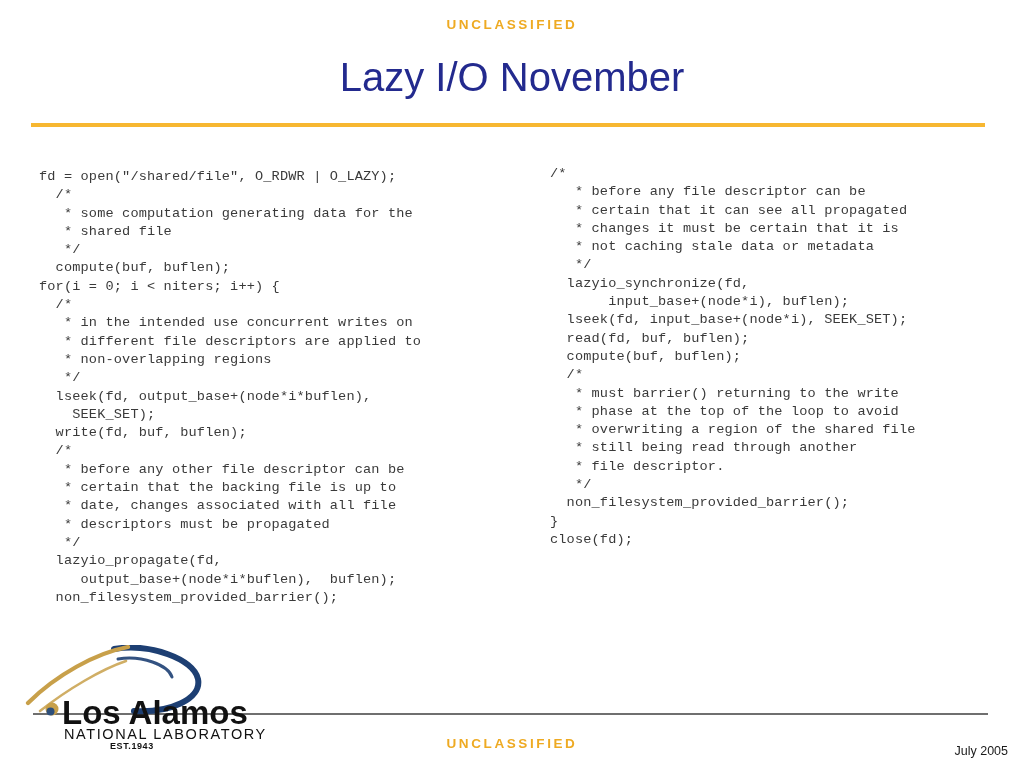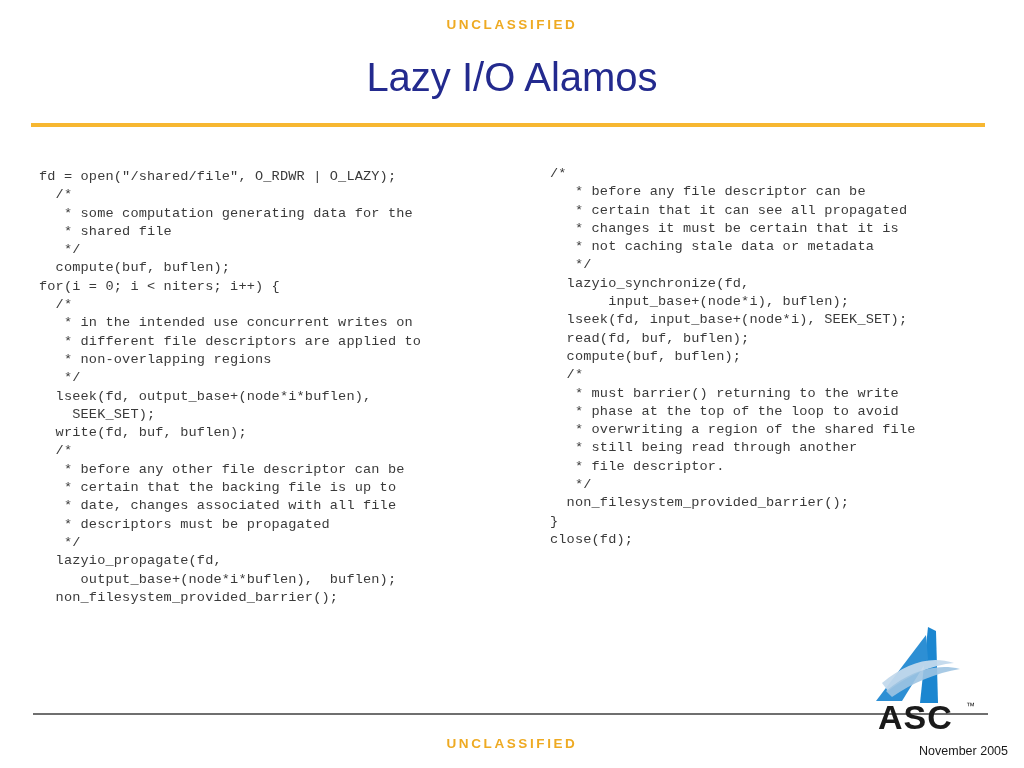--- a/index.html
+++ b/index.html
@@ -129,43 +129,47 @@
     text-align: right;
   }
 </style>
 </head>
 <body>
 
 <div id="slide">
 
   <div class="classif-top">UNCLASSIFIED</div>
 
-  <h1 class="slide-title">Lazy I/O Alamos</h1>
+  <h1 class="slide-title">Lazy I/O November</h1>
 
   <div class="title-rule"></div>
 
   <div class="code-col" id="code-left"><div class="code-line">fd = open("/shared/file", O_RDWR | O_LAZY);</div><div class="code-line">  /*</div><div class="code-line">   * some computation generating data for the</div><div class="code-line">   * shared file</div><div class="code-line">   */</div><div class="code-line">  compute(buf, buflen);</div><div class="code-line">for(i = 0; i &lt; niters; i++) {</div><div class="code-line">  /*</div><div class="code-line">   * in the intended use concurrent writes on</div><div class="code-line">   * different file descriptors are applied to</div><div class="code-line">   * non-overlapping regions</div><div class="code-line">   */</div><div class="code-line">  lseek(fd, output_base+(node*i*buflen),</div><div class="code-line">    SEEK_SET);</div><div class="code-line">  write(fd, buf, buflen);</div><div class="code-line">  /*</div><div class="code-line">   * before any other file descriptor can be</div><div class="code-line">   * certain that the backing file is up to</div><div class="code-line">   * date, changes associated with all file</div><div class="code-line">   * descriptors must be propagated</div><div class="code-line">   */</div><div class="code-line">  lazyio_propagate(fd,</div><div class="code-line">     output_base+(node*i*buflen),  buflen);</div><div class="code-line">  non_filesystem_provided_barrier();</div></div>
 
   <div class="code-col" id="code-right"><div class="code-line">/*</div><div class="code-line">   * before any file descriptor can be</div><div class="code-line">   * certain that it can see all propagated</div><div class="code-line">   * changes it must be certain that it is</div><div class="code-line">   * not caching stale data or metadata</div><div class="code-line">   */</div><div class="code-line">  lazyio_synchronize(fd,</div><div class="code-line">       input_base+(node*i), buflen);</div><div class="code-line">  lseek(fd, input_base+(node*i), SEEK_SET);</div><div class="code-line">  read(fd, buf, buflen);</div><div class="code-line">  compute(buf, buflen);</div><div class="code-line">  /*</div><div class="code-line">   * must barrier() returning to the write</div><div class="code-line">   * phase at the top of the loop to avoid</div><div class="code-line">   * overwriting a region of the shared file</div><div class="code-line">   * still being read through another</div><div class="code-line">   * file descriptor.</div><div class="code-line">   */</div><div class="code-line">  non_filesystem_provided_barrier();</div><div class="code-line">}</div><div class="code-line">close(fd);</div></div>
 
   <div class="bottom-rule"></div>
 
+  <div class="lanl-logo">
+    <svg width="250" height="105" viewBox="0 0 250 105" xmlns="http://www.w3.org/2000/svg">
 
-  <div class="asc-logo">
-    <svg width="125" height="108" viewBox="0 0 125 108" xmlns="http://www.w3.org/2000/svg">
+      <path d="M92 4 C 128 -2 172 14 176 34 C 180 54 148 68 112 66" fill="none" stroke="#1d3f73" stroke-width="6" stroke-linecap="round"></path>
 
-      <path d="M66 2 L74 6 L76 78 L58 78 Z" fill="#1b86d0"></path>
+      <path d="M6 58 C 34 30 74 8 106 2" fill="none" stroke="#c8a04a" stroke-width="4.2" stroke-linecap="round"></path>
+      <path d="M18 66 C 46 44 80 24 104 16" fill="none" stroke="#c8a04a" stroke-width="2.6" stroke-linecap="round" opacity="0.85"></path>
 
-      <path d="M64 10 L14 76 L40 76 L66 34 Z" fill="#2d8fd4"></path>
+      <path d="M96 14 C 120 10 146 20 150 32" fill="none" stroke="#1d3f73" stroke-width="3" stroke-linecap="round" opacity="0.9"></path>
 
-      <path d="M20 58 C 44 38 68 30 92 38 C 70 40 46 50 26 66 Z" fill="#c3d9ec" opacity="0.95"></path>
-      <path d="M24 66 C 48 46 74 38 98 44 C 74 48 50 58 30 72 Z" fill="#9fc4e2" opacity="0.9"></path>
+      <circle cx="30" cy="64" r="6.5" fill="#c8a04a"></circle>
+      <circle cx="28.5" cy="66.5" r="4" fill="#2e4f7a"></circle>
 
-      <text x="16" y="104" font-family="Liberation Sans, sans-serif" font-size="34" font-weight="bold" fill="#1a1a1a" letter-spacing="1">ASC</text>
-      <text x="104" y="84" font-family="Liberation Sans, sans-serif" font-size="9" fill="#1a1a1a">™</text>
+      <text x="40" y="79" font-family="Liberation Sans, sans-serif" font-size="33" font-weight="bold" fill="#111111">Los Alamos</text>
+      <text x="42" y="94" font-family="Liberation Sans, sans-serif" font-size="14.5" font-weight="normal" fill="#111111" letter-spacing="1.6">NATIONAL LABORATORY</text>
+      <text x="88" y="104" font-family="Liberation Sans, sans-serif" font-size="9" font-weight="bold" fill="#111111" letter-spacing="0.6">EST.1943</text>
     </svg>
   </div>
 
+
   <div class="classif-bottom">UNCLASSIFIED</div>
 
-  <div class="slide-date">November 2005</div>
+  <div class="slide-date">July 2005</div>
 
 </div>
 
 </body></html>

